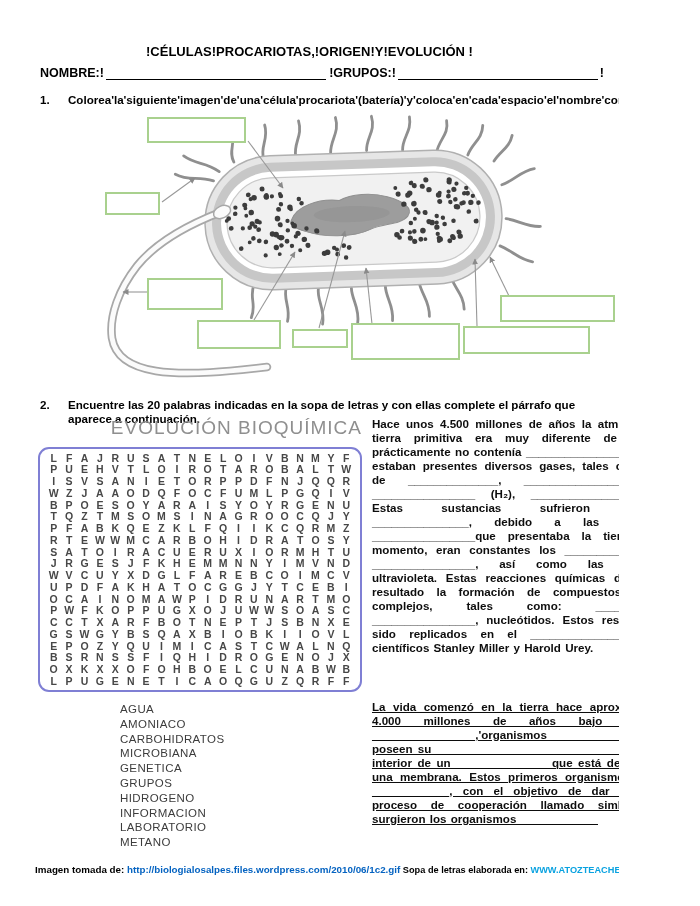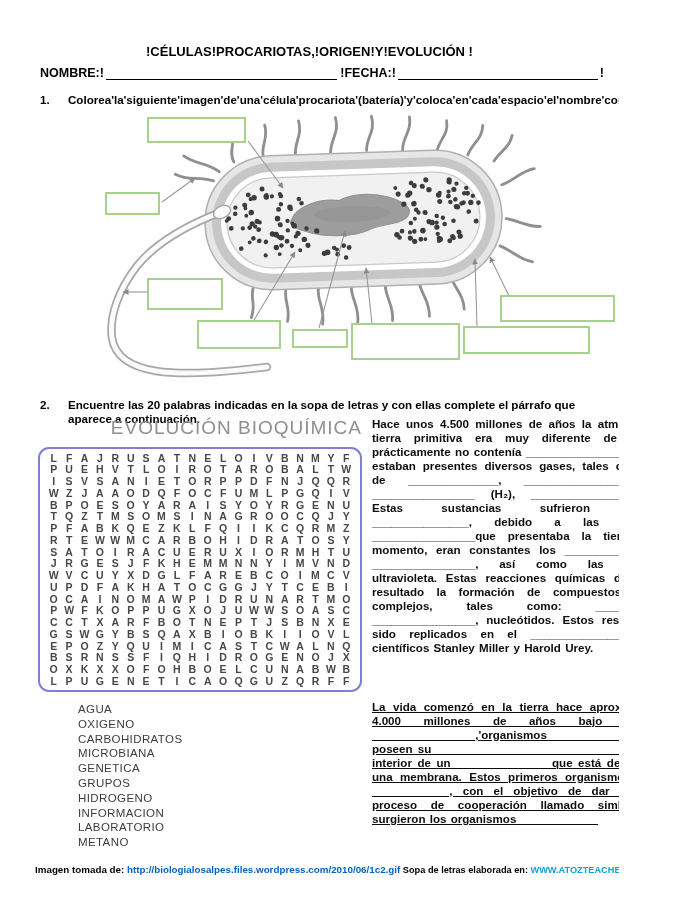--- a/index.html
+++ b/index.html
@@ -30,21 +30,21 @@
 
   .ws-grid{position:absolute;top:447px;left:38px;width:324px;height:245px;
            box-sizing:border-box;border:2px solid #7f7fd4;border-radius:11px;
            display:grid;grid-template-columns:repeat(20,1fr);
            grid-template-rows:repeat(20,1fr);align-items:center;justify-items:center;
            padding:3px 6px;font-size:10.5px;font-weight:bold;color:#474747;
            font-family:"Liberation Sans",sans-serif;}
   .ws-cell{line-height:1;}
 
   .word-col{position:absolute;top:702px;font-size:11.5px;line-height:14.8px;
-            color:#3c3c3c;letter-spacing:0.4px;font-weight:400;}
+            color:#3c3c3c;letter-spacing:0.4px;font-weight:400;margin-left:42px;}
   .word-col.c1{left:78px;}
   .word-col.c2{left:225px;}
 
   .para{position:absolute;left:372px;width:317px;font-size:11.6px;line-height:14px;
         font-weight:bold;text-align:justify;color:#0d0d0d;word-spacing:1px;}
   .para.p1{top:417px;}
   .para.p2{top:700px;text-decoration:underline;}
 
   .footer{position:absolute;top:864px;left:35px;right:5px;font-size:9.8px;
           font-weight:bold;white-space:nowrap;color:#000;text-align:right;}
@@ -55,21 +55,21 @@
 </head>
 <body>
 
 <div class="page">
 
   <div class="doc-title">!CÉLULAS!PROCARIOTAS,!ORIGEN!Y!EVOLUCIÓN !</div>
 
   <div class="name-row">
     <span class="lbl">NOMBRE:!</span>
     <span class="fill-line grow"></span>
-    <span class="lbl">!FECHA:!</span>
+    <span class="lbl">!GRUPOS:!</span>
     <span class="fill-line fixed"></span>
     <span class="lbl">!</span>
   </div>
 
   <div class="q-row q1">
     <span class="num">1.</span>
     <span>Colorea'la'siguiente'imagen'de'una'célula'procariota'(batería)'y'coloca'en'cada'espacio'el'nombre'correspondiente:'</span>
   </div>
 
   <svg class="diagram" width="700" height="285" viewBox="0 110 700 285">
@@ -691,21 +691,21 @@
       <div class="ws-cell">U</div>
       <div class="ws-cell">Z</div>
       <div class="ws-cell">Q</div>
       <div class="ws-cell">R</div>
       <div class="ws-cell">F</div>
       <div class="ws-cell">F</div>
     </div>
 
   <div class="word-col c1">
       <div>AGUA</div>
-      <div>OXIGENO</div>
+      <div>AMONIACO</div>
       <div>CARBOHIDRATOS</div>
       <div>MICROBIANA</div>
       <div>GENETICA</div>
       <div>GRUPOS</div>
       <div>HIDROGENO</div>
       <div>INFORMACION</div>
       <div>LABORATORIO</div>
       <div>METANO</div>
     </div>
 

